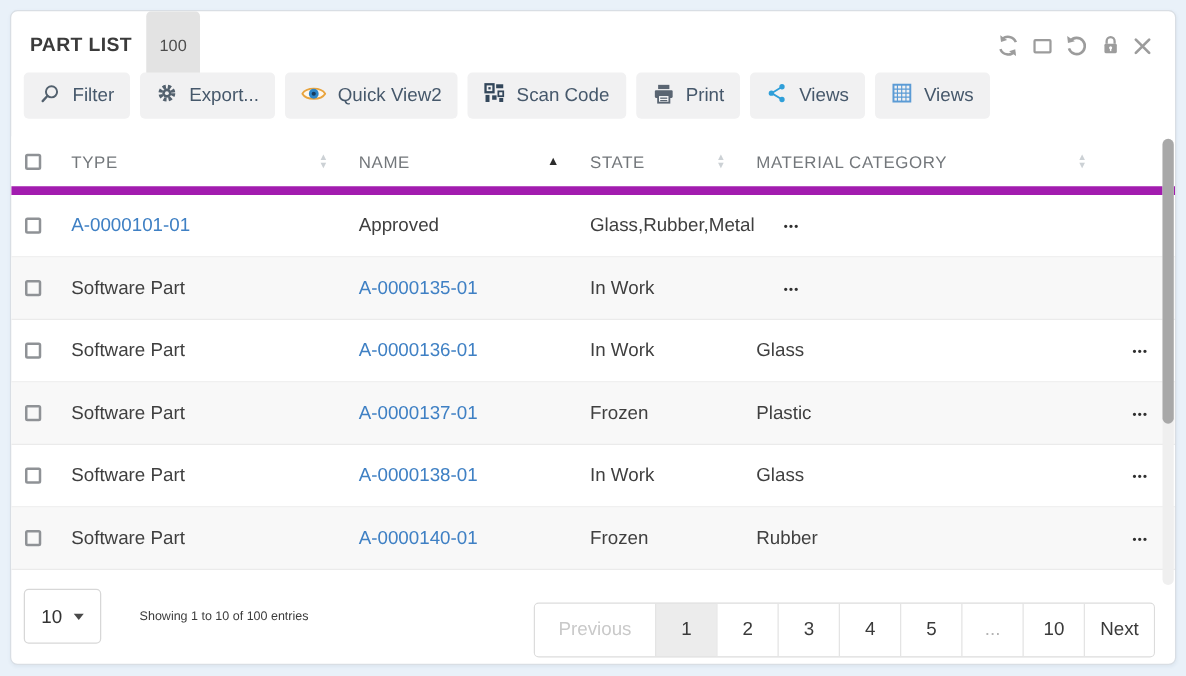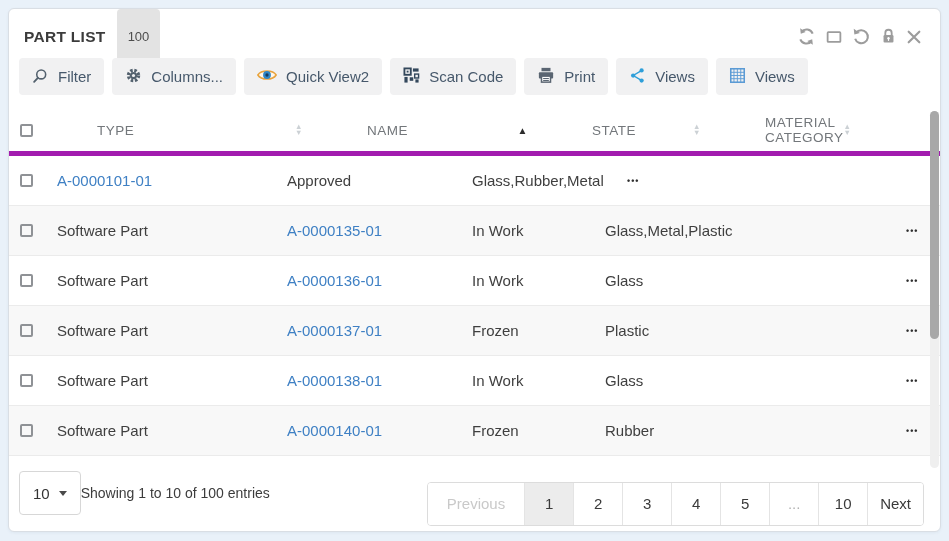--- a/index.html
+++ b/index.html
@@ -37,22 +37,22 @@
   .table-wrap { position:relative; margin-top:14px; }
   .trow {
     display:grid;
     grid-template-columns:48px 230px 185px 133px 1fr 56px;
     align-items:center; height:50px;
     border-bottom:1px solid #ebebeb;
     font-size:15px; color:#3f3f3f;
   }
   .trow.alt { background:#f8f8f8; }
   .thead {
-    height:47px; border-bottom:5px solid #a21caf;
-    font-size:13.5px; color:#73777b; letter-spacing:.5px; background:#fff;gap:40px;
+    height:47px; border-bottom:7px solid #a21caf;
+    font-size:13.5px; color:#73777b; letter-spacing:.5px; background:#fff;
   }
   .cell { display:flex; align-items:center; }
   .c-check { padding-left:11px; }
   .checkbox {
     width:13px; height:13px; border:2px solid #8f9296; border-radius:2px;
     display:inline-block; background:transparent; cursor:pointer;
   }
   .hcell { height:100%; cursor:pointer; }
   .sort-both {
     margin-left:auto; margin-right:24px; display:flex; flex-direction:column;
@@ -75,21 +75,21 @@
   .footer { display:flex; align-items:center; margin-top:14px; padding:0 16px 0 10px; height:46px; }
   .pagesize {
     display:flex; align-items:center; gap:9px; background:#fff;
     border:1px solid #d7d7d7; border-radius:4px; height:44px; padding:0 13px;
     font-size:15px; color:#333; cursor:pointer; font-family:"Liberation Sans", sans-serif;
   }
   .caret-down {
     width:0; height:0; border-left:4.5px solid transparent;
     border-right:4.5px solid transparent; border-top:5px solid #4a4a4a;
   }
-  .showing { font-size:14px; color:#3c3c3c; }
+  .showing { margin-left:31px; font-size:10px; color:#3c3c3c; }
   .pager {
     margin-left:auto; display:flex; align-items:stretch; height:44px;
     border:1px solid #dcdcdc; border-radius:4px; overflow:hidden; background:#fff;margin-top:21px;
   }
   .pitem {
     display:flex; align-items:center; justify-content:center;
     min-width:49px; font-size:15px; color:#3a3a3a; background:#fff;
     border:none; border-left:1px solid #e4e4e4; cursor:pointer;
     font-family:"Liberation Sans", sans-serif; padding:0 12px;
   }
@@ -152,21 +152,21 @@
             <path d="M8.3 15.3 L3 21" stroke="#53616e" stroke-width="2.6" stroke-linecap="round"></path>
           </svg></span>
       <span>Filter</span>
     </button>
     <button class="tbtn">
       <span><svg width="17" height="17" viewBox="0 0 24 24">
             <circle cx="12" cy="12" r="7.2" fill="none" stroke="#53616e" stroke-width="4.6" stroke-dasharray="3.4 2.3"></circle>
             <circle cx="12" cy="12" r="5.1" fill="#53616e"></circle>
             <circle cx="12" cy="12" r="2.2" fill="#f1f1f2"></circle>
           </svg></span>
-      <span>Columns...</span>
+      <span>Export...</span>
     </button>
     <button class="tbtn">
       <span><svg width="20" height="14" viewBox="0 0 24 16">
             <path d="M1 8 C5 1.5 19 1.5 23 8 C19 14.5 5 14.5 1 8 Z" fill="#fff7ec" stroke="#e8a33d" stroke-width="1.8"></path>
             <circle cx="12" cy="8" r="4.7" fill="#2f86c8"></circle>
             <circle cx="12" cy="8" r="2" fill="#173c5e"></circle>
           </svg></span>
       <span>Quick View2</span>
     </button>
     <button class="tbtn">
@@ -259,21 +259,20 @@
 
   <div class="trow alt">
     <div class="cell c-check">
             <span class="checkbox"></span>
           </div>
     <div class="cell">Software Part</div>
     <div class="cell">
             <a class="link">A-0000135-01</a>
           </div>
     <div class="cell">In Work</div>
-    <div class="cell">Glass,Metal,Plastic</div>
     <div class="cell">
             <span class="dots">•••</span>
           </div>
   </div>
 
   <div class="trow">
     <div class="cell c-check">
             <span class="checkbox"></span>
           </div>
     <div class="cell">Software Part</div>

